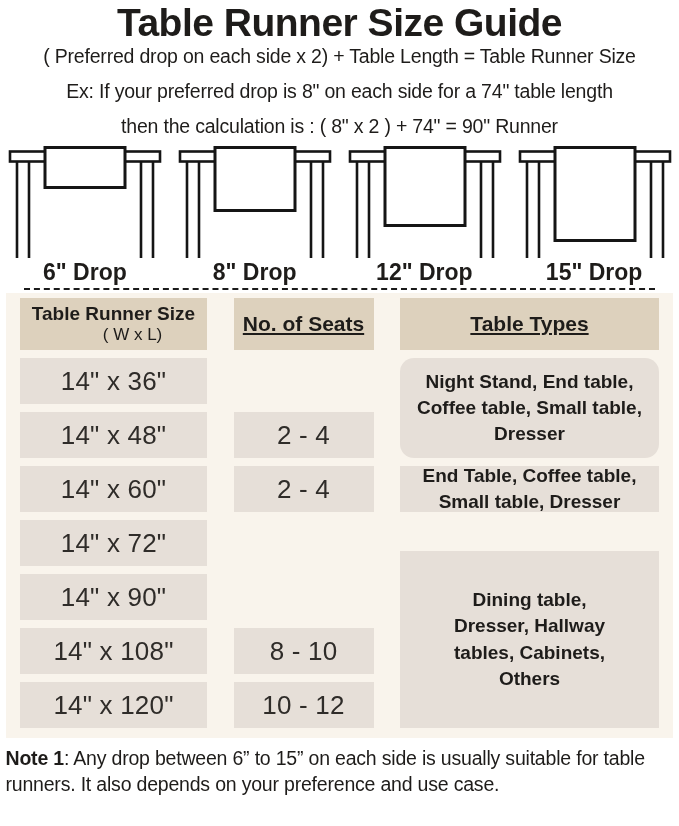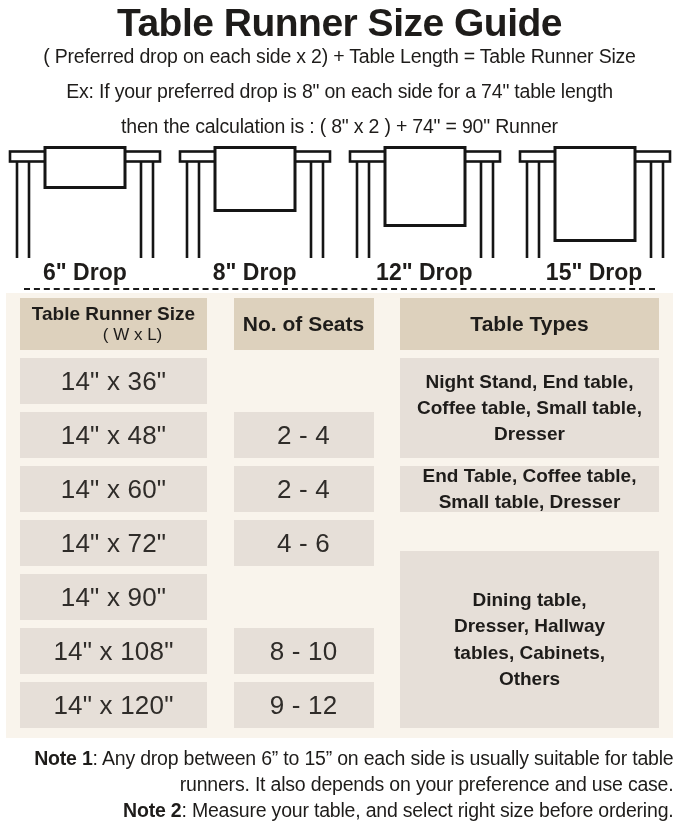--- a/index.html
+++ b/index.html
@@ -55,41 +55,41 @@
     row-gap: 8px;
   }
   .hcell {
     background: #ddd1bd;
     display: flex; flex-direction: column;
     align-items: center; justify-content: center;
     text-align: center;
   }
   .hcell .h1line { font-size: 19px; font-weight: 700; line-height: 1.15; }
   .hcell .h2line { font-size: 17px; font-weight: 400; line-height: 1.15; margin-left: 38px; }
-  .hcell .hbig { font-size: 21px; font-weight: 700; }
+  .hcell .hbig { font-size: 21px; font-weight: 700; text-decoration: underline; }
   .cell {
     background: #e6dfd8;
     display: flex; align-items: center; justify-content: center;
     text-align: center;
   }
   .cell.size, .cell.seats { font-size: 26px; color: #2f2c29; letter-spacing: 0.2px; }
   .cell.types { font-size: 19px; font-weight: 700; line-height: 1.38; padding: 4px 8px; }
   .cell.types .wrap { display: block; }
   .col1 { grid-column: 1; }
   .col2 { grid-column: 2; }
   .col3 { grid-column: 3; }
-  .rowspan-a { grid-row: 2 / 4; }
+  .rowspan-a { grid-row: 2 / 4; border-radius: 14px; }
   .rowspan-b { grid-row: 4 / 5; }
   .rowspan-c { grid-row: 5 / 9; margin-top: 31px; }
   .types .wrap.wa { max-width: 225px; }
   .types .wrap.wb { max-width: 245px; }
   .types .wrap.wc { max-width: 180px; }
 
   
-  .notes { margin: 8px auto 0; width: 668px; text-align: right; font-size: 19.5px; line-height: 1.33; letter-spacing: -0.2px; }
+  .notes { margin: 8px auto 0; width: 668px; text-align: left; font-size: 19.5px; line-height: 1.33; letter-spacing: -0.2px; }
   .notes b { font-weight: 700; }
 
   svg .stroke { stroke: #151515; fill: none; }
   svg .filled { stroke: #151515; fill: #ffffff; }
 </style>
 </head>
 <body>
 
 <div class="page">
 
@@ -159,32 +159,30 @@
     <div class="cell size col1">14" x 48"</div>
     <div class="cell seats col2">2 - 4</div>
 
     <div class="cell size col1">14" x 60"</div>
     <div class="cell seats col2">2 - 4</div>
     <div class="cell types col3 rowspan-b">
       <span class="wrap wb">End Table, Coffee table, Small table, Dresser</span>
     </div>
 
     <div class="cell size col1">14" x 72"</div>
-    <div class="cell seats col2">4 - 6</div>
     <div class="cell types col3 rowspan-c">
       <span class="wrap wc">Dining table, Dresser, Hallway tables, Cabinets, Others</span>
     </div>
 
     <div class="cell size col1">14" x 90"</div>
 
     <div class="cell size col1">14" x 108"</div>
     <div class="cell seats col2">8 - 10</div>
 
     <div class="cell size col1">14" x 120"</div>
-    <div class="cell seats col2">9 - 12</div>
+    <div class="cell seats col2">10 - 12</div>
   </div>
 
   <div class="notes">
     <p><b>Note 1</b><span>: Any drop between 6” to 15” on each side is usually suitable for table runners. It also depends on your preference and use case.</span></p>
-    <p><b>Note 2</b><span>: Measure your table, and select right size before ordering.</span></p>
   </div>
 
 </div>
 
 </body></html>

